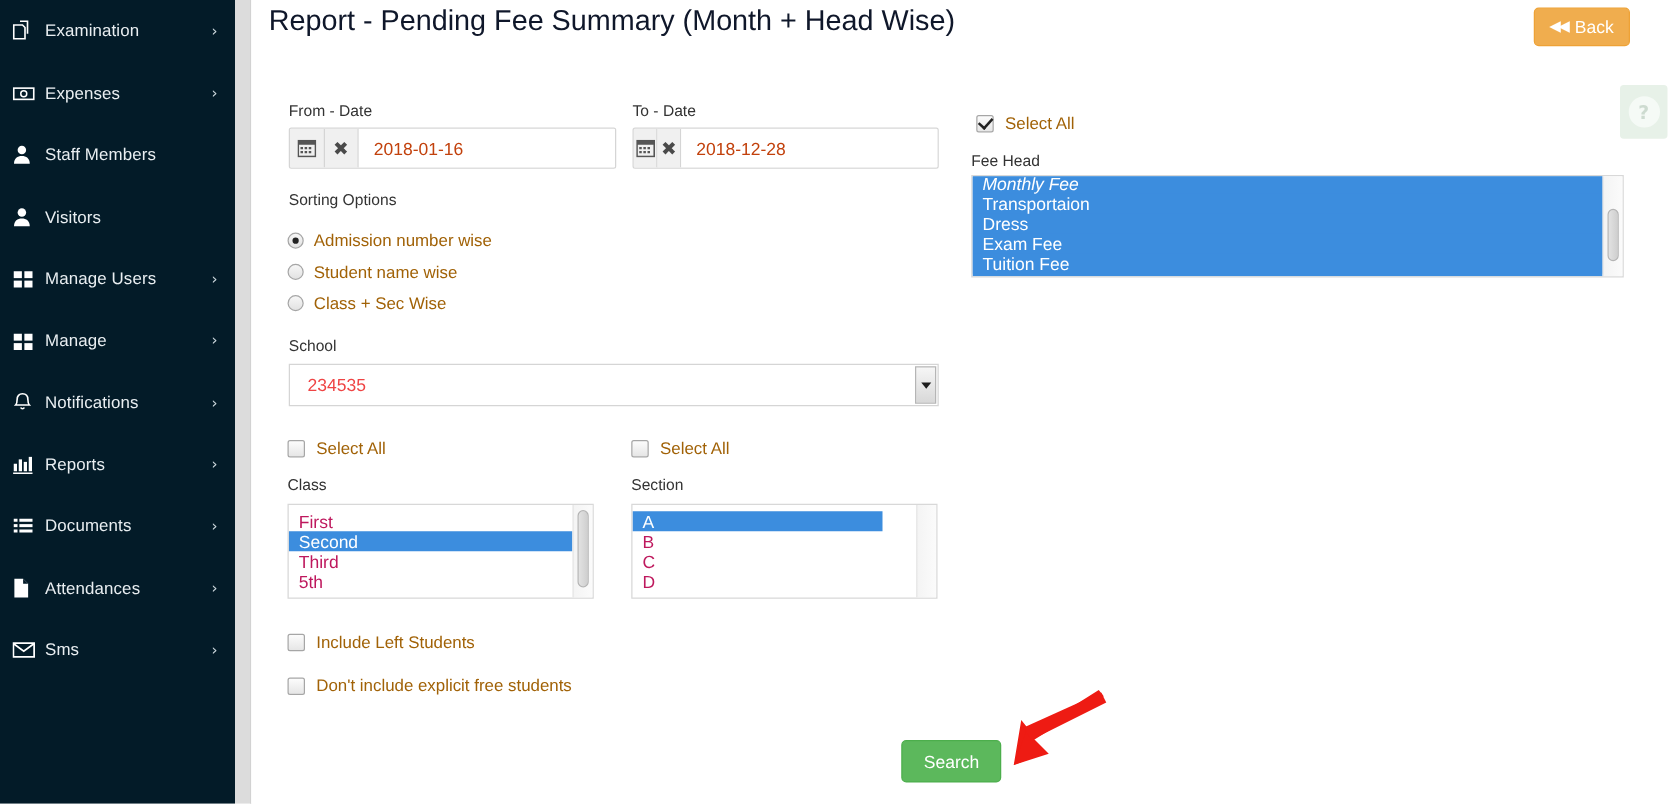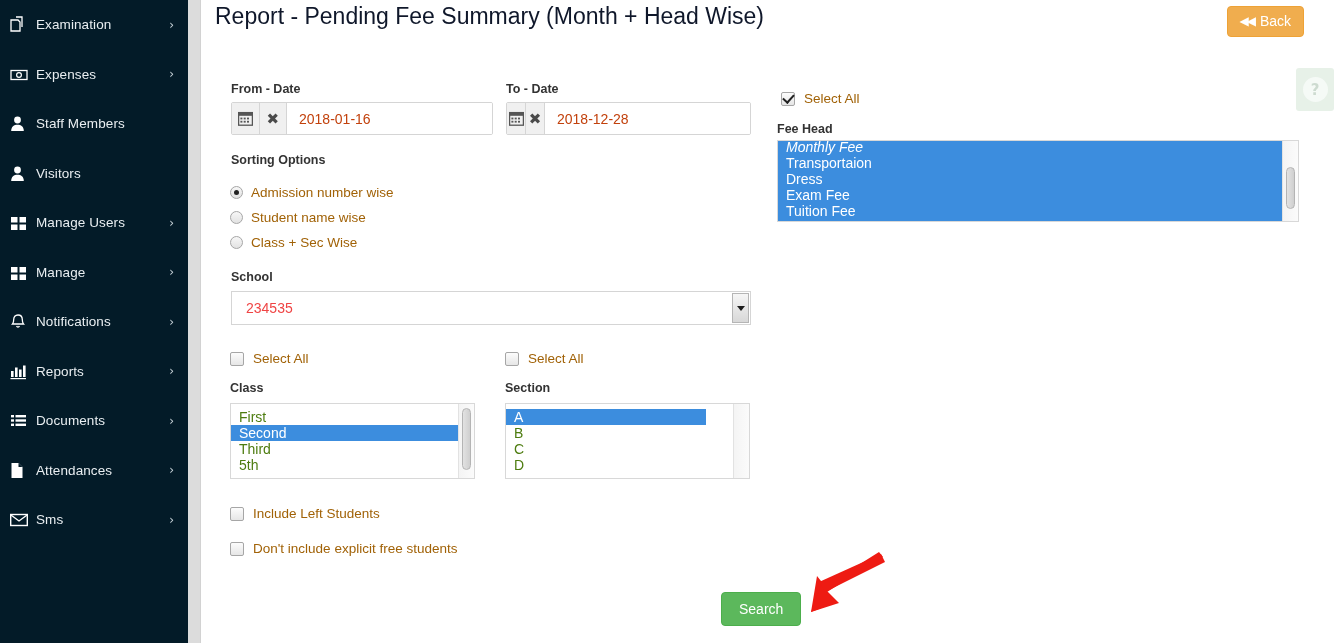--- a/index.html
+++ b/index.html
@@ -90,21 +90,21 @@
   }
   #back-button .bicon {
     font-family: "DejaVu Sans", sans-serif;
     font-size: 12px;
     letter-spacing: -2px;
   }
 
   
   .form-label {
     font-size: 12.5px;
-    font-weight: bold;
+    font-weight: normal;
     color: #333333;
     position: absolute;
     white-space: nowrap;
   }
 
   .input-group {
     position: absolute;
     display: flex;
     height: 33px;
     border: 1px solid #d5d5d5;
@@ -239,21 +239,21 @@
     display: flex;
     overflow: hidden;
   }
   .listbox-inner {
     flex: 1;
     overflow: hidden;
     position: relative;
   }
   .lb-option {
     font-size: 14px;
-    color: #4d7c0f;
+    color: #be185d;
     padding: 0 0 0 8px;
     line-height: 16px;
     height: 16px;
     white-space: nowrap;
   }
   .lb-option.sel {
     background: #3c8dde;
     color: #ffffff;
   }
   .lb-option.sel-full {

